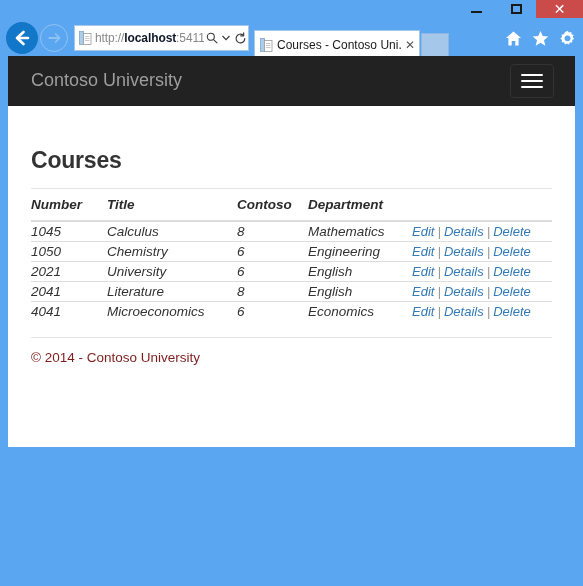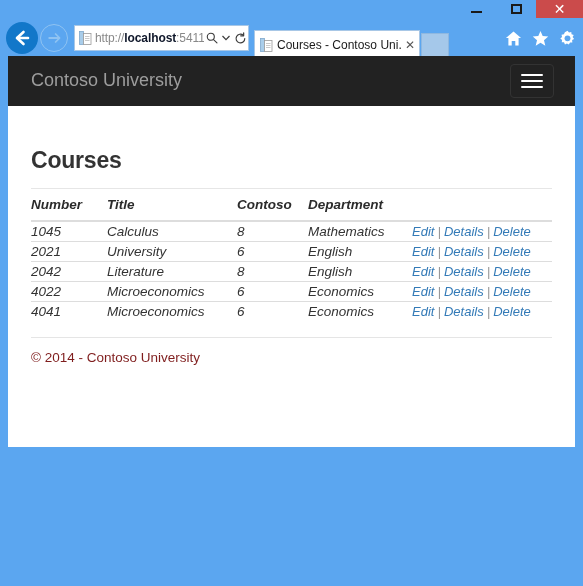--- a/index.html
+++ b/index.html
@@ -463,38 +463,38 @@
         </thead>
         <tbody id="table-body">
             <tr>
               <td class="col-number">1045</td>
               <td class="col-title">Calculus</td>
               <td class="col-credits">8</td>
               <td class="col-dept">Mathematics</td>
               <td class="col-actions"><a class="link" href="#">Edit</a><span class="sep">|</span><a class="link" href="#">Details</a><span class="sep">|</span><a class="link" href="#">Delete</a></td>
             </tr>
             <tr>
+              <td class="col-number">1050</td>
+              <td class="col-title">Chemistry</td>
+              <td class="col-credits">6</td>
+              <td class="col-dept">Engineering</td>
+              <td class="col-actions"><a class="link" href="#">Edit</a><span class="sep">|</span><a class="link" href="#">Details</a><span class="sep">|</span><a class="link" href="#">Delete</a></td>
+            </tr>
+            <tr>
               <td class="col-number">2021</td>
               <td class="col-title">University</td>
               <td class="col-credits">6</td>
               <td class="col-dept">English</td>
               <td class="col-actions"><a class="link" href="#">Edit</a><span class="sep">|</span><a class="link" href="#">Details</a><span class="sep">|</span><a class="link" href="#">Delete</a></td>
             </tr>
             <tr>
-              <td class="col-number">2042</td>
+              <td class="col-number">2041</td>
               <td class="col-title">Literature</td>
               <td class="col-credits">8</td>
               <td class="col-dept">English</td>
-              <td class="col-actions"><a class="link" href="#">Edit</a><span class="sep">|</span><a class="link" href="#">Details</a><span class="sep">|</span><a class="link" href="#">Delete</a></td>
-            </tr>
-            <tr>
-              <td class="col-number">4022</td>
-              <td class="col-title">Microeconomics</td>
-              <td class="col-credits">6</td>
-              <td class="col-dept">Economics</td>
               <td class="col-actions"><a class="link" href="#">Edit</a><span class="sep">|</span><a class="link" href="#">Details</a><span class="sep">|</span><a class="link" href="#">Delete</a></td>
             </tr>
             <tr>
               <td class="col-number">4041</td>
               <td class="col-title">Microeconomics</td>
               <td class="col-credits">6</td>
               <td class="col-dept">Economics</td>
               <td class="col-actions"><a class="link" href="#">Edit</a><span class="sep">|</span><a class="link" href="#">Details</a><span class="sep">|</span><a class="link" href="#">Delete</a></td>
             </tr>
           </tbody>

